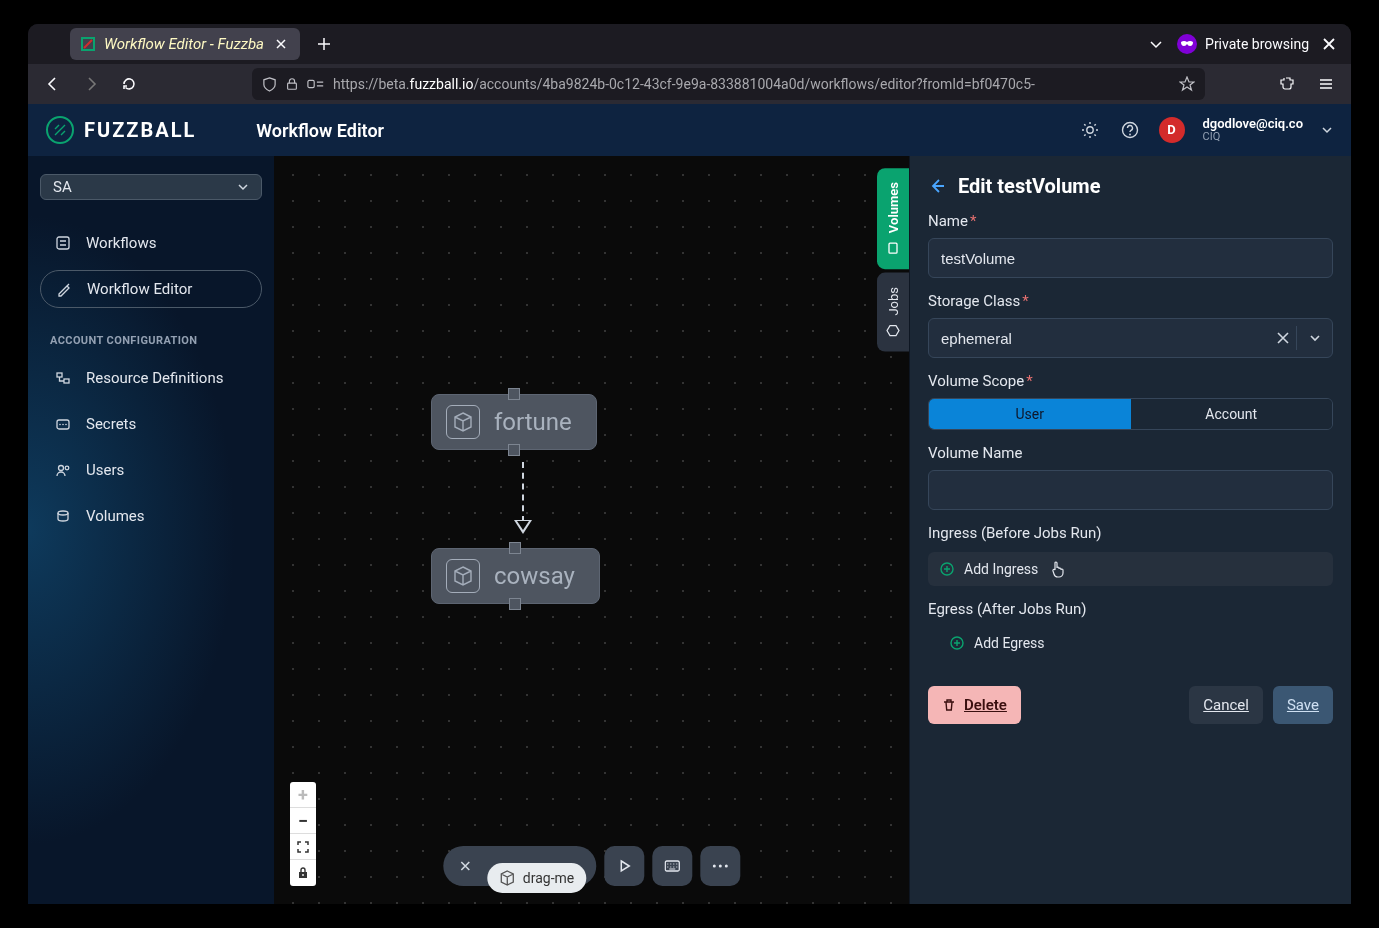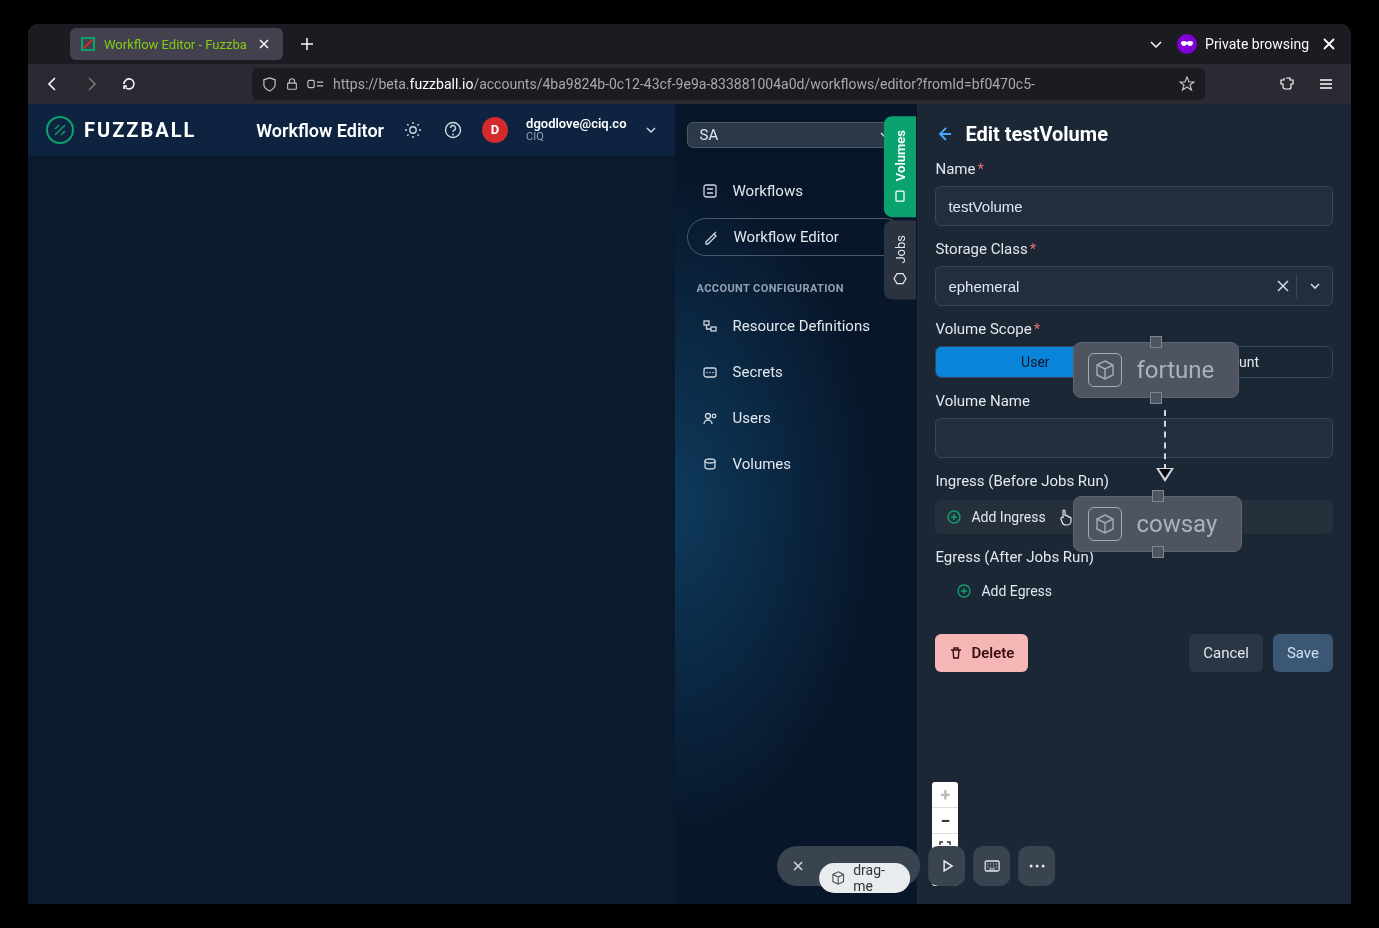--- a/index.html
+++ b/index.html
@@ -4,42 +4,42 @@
 <style>
   * { box-sizing: border-box; margin: 0; padding: 0; }
   html, body { width: 1379px; height: 928px; background: #000; font-family: -apple-system, BlinkMacSystemFont, "Segoe UI", Roboto, Helvetica, Arial, sans-serif; overflow: hidden; color: #e5e5e5; }
   svg { display: block; }
 
   
   .browser-chrome { position: absolute; left: 28px; top: 24px; right: 28px; bottom: 24px; background: #1c1b22; border-radius: 10px 10px 0 0; display: flex; flex-direction: column; overflow: hidden; }
   .tab-bar { height: 40px; background: #1c1b22; display: flex; align-items: center; padding: 0 10px; gap: 10px; }
   .tab { height: 32px; background: #42414d; border-radius: 6px; display: flex; align-items: center; padding: 0 10px; gap: 8px; min-width: 200px; }
   .tab-favicon { width: 16px; height: 16px; display: flex; align-items: center; justify-content: center; }
-  .tab-title { font-size: 13px; color: #84cc16; flex: 1; overflow: hidden; white-space: nowrap; text-overflow: ellipsis; }
+  .tab-title { font-size: 15px; color: #fef9c3; flex: 1; overflow: hidden; white-space: nowrap; text-overflow: ellipsis; font-style: italic; }
   .tab-close { width: 18px; height: 18px; display: flex; align-items: center; justify-content: center; color: #fbfbfe; border-radius: 3px; }
   .tab-add { width: 28px; height: 28px; display: flex; align-items: center; justify-content: center; color: #fbfbfe; }
   .tab-bar-right { margin-left: auto; display: flex; align-items: center; gap: 14px; padding-right: 6px; }
   .chevron-down { color: #fbfbfe; }
   .private { display: flex; align-items: center; gap: 8px; font-size: 14px; color: #fbfbfe; }
   .private-mask { width: 20px; height: 20px; background: #8000d7; border-radius: 50%; display: flex; align-items: center; justify-content: center; }
   .window-close { font-size: 16px; color: #fbfbfe; }
 
   .toolbar { height: 40px; background: #2b2a33; display: flex; align-items: center; padding: 0 10px; gap: 8px; }
   .nav-btn { width: 30px; height: 30px; display: flex; align-items: center; justify-content: center; color: #fbfbfe; border-radius: 4px; }
   .nav-btn.disabled { color: #777; }
   .url-bar { flex: 1; height: 32px; background: #1c1b22; border-radius: 6px; display: flex; align-items: center; padding: 0 10px; gap: 8px; color: #a8a8ad; font-size: 14px; margin: 0 60px 0 100px; }
   .url-lock, .url-shield { color: #bfbfc5; }
   .url-text { flex: 1; overflow: hidden; white-space: nowrap; text-overflow: ellipsis; }
   .url-text .proto { color: #a8a8ad; }
   .url-text .domain { color: #fff; }
   .url-text .path { color: #a8a8ad; }
   .url-star { color: #bfbfc5; }
 
   
-  .app { flex: 1; display: flex; flex-direction: row; background: #0b1b2e; }
+  .app { flex: 1; display: flex; flex-direction: column; background: #0b1b2e; }
   .app-header { height: 52px; background: #0e2340; display: flex; align-items: center; padding: 0 18px; gap: 18px; }
   .logo { display: flex; align-items: center; gap: 10px; font-weight: 700; letter-spacing: 2px; font-size: 20px; color: #fff; }
   .logo-badge { width: 28px; height: 28px; border: 2px solid #0aa36f; border-radius: 50%; display: flex; align-items: center; justify-content: center; }
   .page-title { margin-left: 42px; font-size: 18px; font-weight: 600; color: #fff; }
   .header-right { margin-left: auto; display: flex; align-items: center; gap: 18px; }
   .hr-icon { width: 22px; height: 22px; display: flex; align-items: center; justify-content: center; color: #cfd6df; }
   .avatar { width: 26px; height: 26px; background: #d32b2b; border-radius: 50%; display: flex; align-items: center; justify-content: center; font-size: 13px; font-weight: 700; color: #fff; }
   .user-info { display: flex; flex-direction: column; line-height: 1.1; }
   .user-email { font-size: 13px; color: #fff; font-weight: 600; }
   .user-org { font-size: 11px; color: #93a0b2; }
@@ -91,21 +91,21 @@
   .select-clear { position: absolute; right: 44px; top: 50%; transform: translateY(-50%); color: #cfd6df; }
   .select-divider { position: absolute; right: 36px; top: 8px; bottom: 8px; width: 1px; background: #36465a; }
   .select-caret { position: absolute; right: 12px; top: 50%; transform: translateY(-50%); color: #cfd6df; }
   .seg { display: flex; border: 1px solid #36465a; border-radius: 6px; overflow: hidden; }
   .seg-btn { flex: 1; height: 30px; display: flex; align-items: center; justify-content: center; font-size: 14px; color: #e3e7ee; background: #1b2735; }
   .seg-btn.active { background: #0a84d8; color: #0f172a; }
   .add-row { height: 34px; background: #26303d; border-radius: 6px; display: flex; align-items: center; gap: 10px; padding: 0 12px; font-size: 14px; color: #e3e7ee; }
   .add-row .plus { color: #0aa36f; font-weight: 700; }
   .add-row.plain { background: transparent; padding-left: 22px; }
   .panel-actions { display: flex; align-items: center; gap: 10px; margin-top: 12px; }
-  .btn { height: 38px; padding: 0 14px; border-radius: 6px; font-size: 15px; display: flex; align-items: center; gap: 8px; }
+  .btn { height: 38px; padding: 0 14px; border-radius: 6px; font-size: 15px; display: flex; align-items: center; gap: 8px; text-decoration: underline; }
   .btn-delete { background: #f5b6b6; color: #3a0f0f; font-weight: 600; }
   .btn-cancel { background: #2b3644; color: #e3e7ee; margin-left: auto; }
   .btn-save { background: #3b5773; color: #cfe0f2; text-align: center; }
 
   .cursor { position: absolute; width: 16px; height: 18px; pointer-events: none; }
 </style>
 </head>
 <body>
 
 <div class="browser-chrome">

